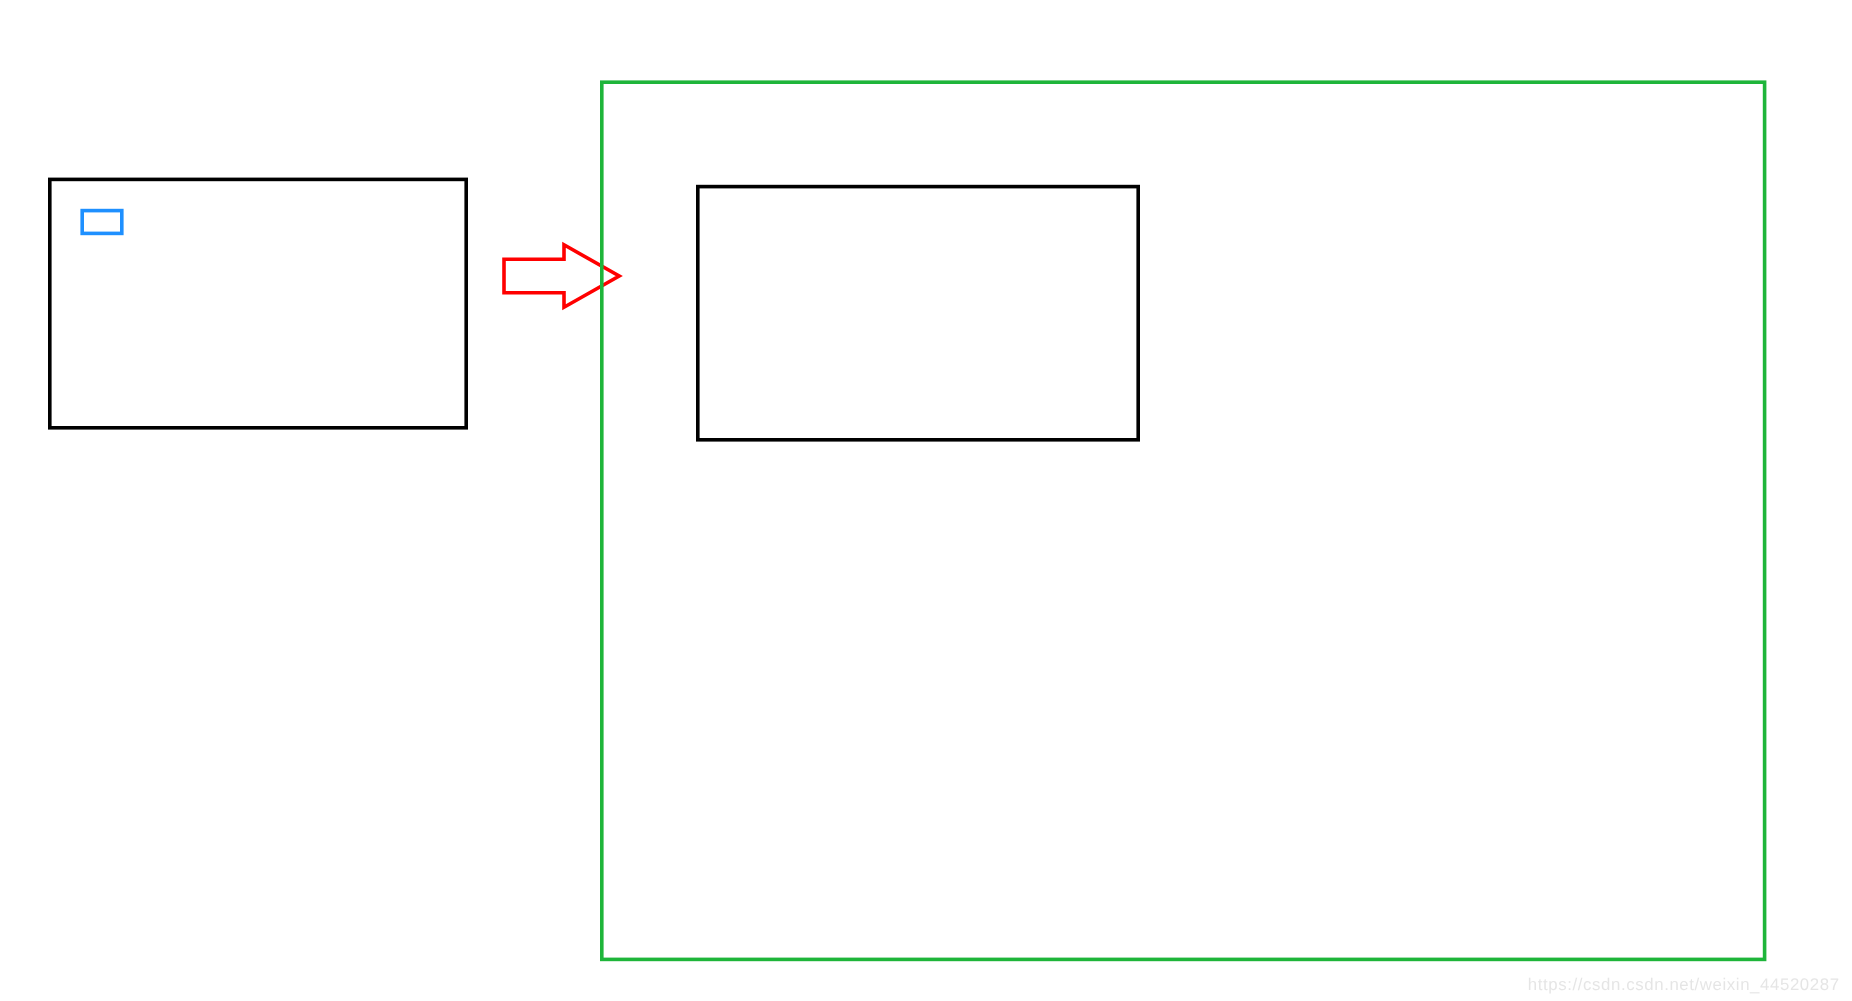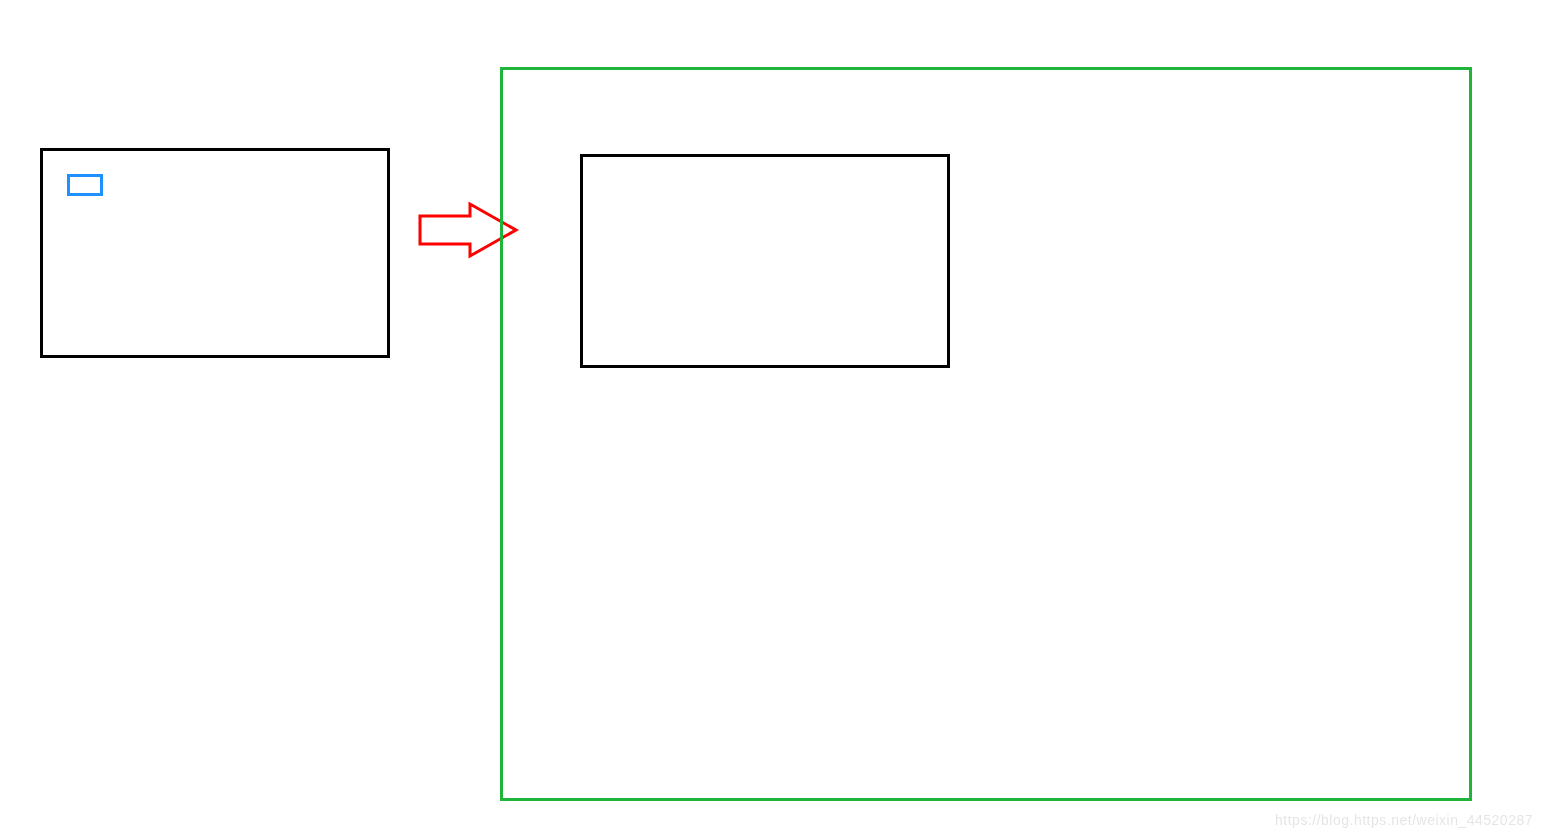--- a/index.html
+++ b/index.html
@@ -36,13 +36,13 @@
 <svg id="arrow-svg" width="1543" height="834" style="position:absolute;left:0;top:0;pointer-events:none;">
   <g id="arrow-g" fill="none">
       <path d="M 420 216 L 470 216 L 470 204 L 516 230 L 470 256 L 470 244 L 420 244 Z" stroke="#FF0000" stroke-width="3" fill="none" stroke-linejoin="miter"></path>
     </g>
 </svg>
 
 <div class="box" id="big-window" style="left: 500px; top: 67px; width: 972px; height: 734px; border: 3px solid rgb(30, 181, 58);"></div>
 
 <div class="box" id="big-region" style="left: 580px; top: 154px; width: 370px; height: 214px; border: 3px solid rgb(0, 0, 0);"></div>
 
-<div class="watermark">https://blog.https.net/weixin_44520287</div>
+<div class="watermark">https://csdn.csdn.net/weixin_44520287</div>
 
 </body></html>

